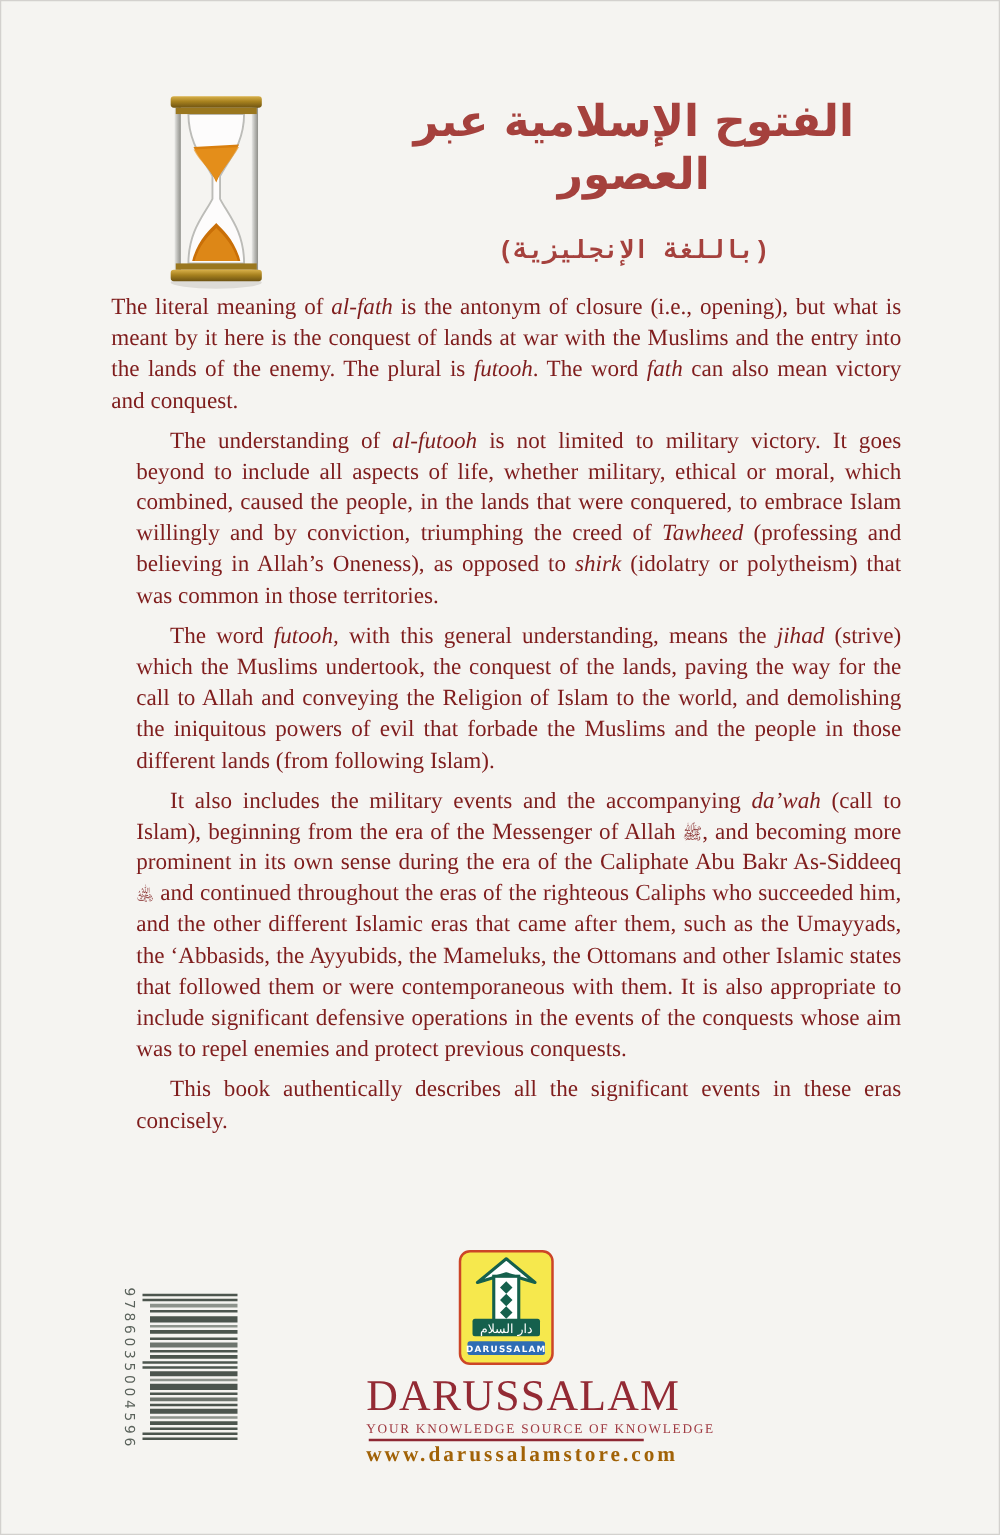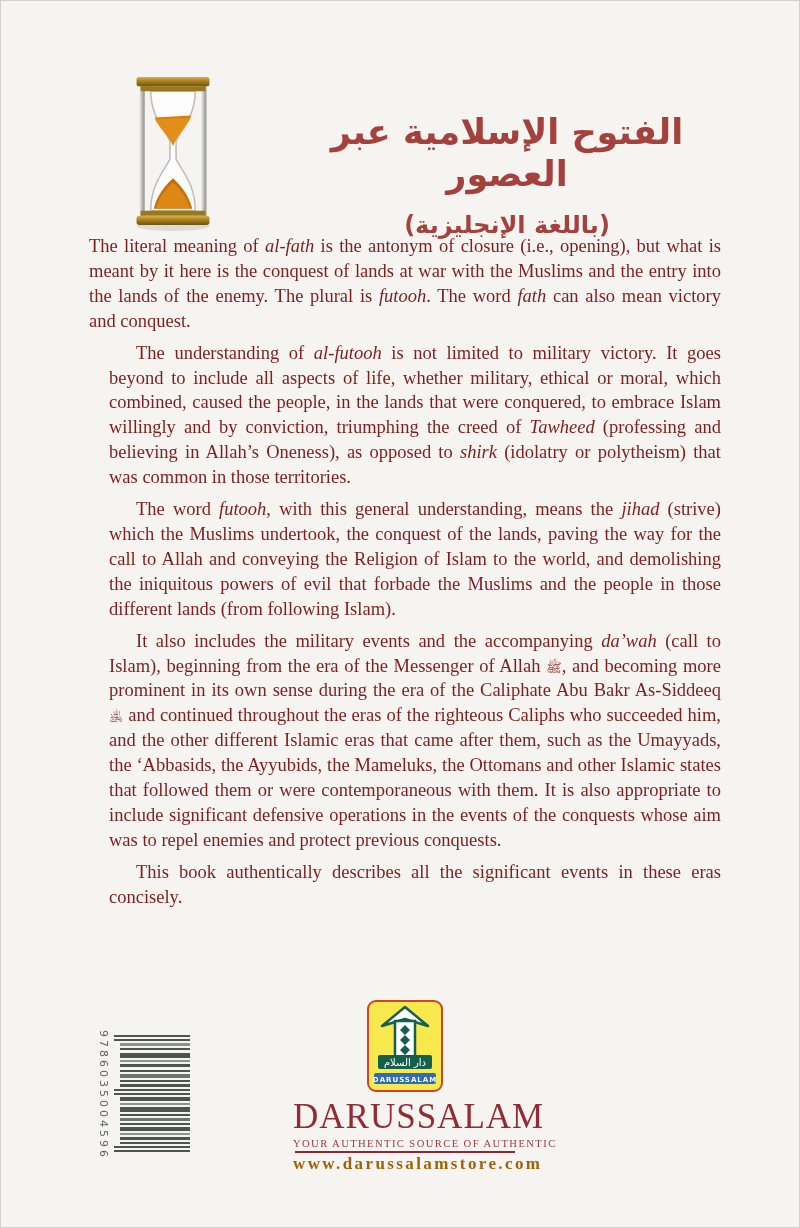--- a/index.html
+++ b/index.html
@@ -10,27 +10,27 @@
     background:#f5f4f1;
     border:1px solid #d3d1ce;
     box-sizing:border-box;
     overflow:hidden;
     font-family:"Liberation Serif", serif;
   }
   
   .header{position:absolute;top:0;left:0;width:100%;height:240px;}
   .hourglass{position:absolute;left:120px;top:70px;width:104px;height:162px;}
   .titles{
-    position:absolute;left:278px;top:110px;width:456px;
+    position:absolute;left:278px;top:76px;width:456px;
     text-align:center;color:#a5413d;
     font-family:"DejaVu Sans", sans-serif;
     direction:rtl;
   }
   .title-ar{font-size:35px;font-weight:bold;line-height:1.2;letter-spacing:0;}
-  .subtitle-ar{font-size:24px;font-weight:bold;margin-top:16px;}
+  .subtitle-ar{font-size:20px;font-weight:bold;margin-top:26px;font-family:Liberation Mono, monospace;}
   
   .bodytext{
     position:absolute;left:88px;top:233px;width:632px;
     color:#7f1d1d;
     font-size:18.5px;line-height:24.9px;
     text-align:justify;
   }
   .bodytext p{margin:0 0 7px 0;padding:0;}
   .bodytext p.indent{text-indent:27px;margin-left:20px;}
   .it{font-style:italic;}
@@ -155,18 +155,18 @@
       <rect x="2" y="2" width="74" height="90" rx="8" fill="#f6e84d" stroke="#cc4527" stroke-width="2"></rect>
       <path d="M39 8 L16 27 L39 20 L62 27 Z" fill="#ffffff" stroke="#15604d" stroke-width="2.5" stroke-linejoin="round"></path>
       <rect x="29" y="22" width="20" height="36" fill="#ffffff" stroke="#15604d" stroke-width="2.5"></rect>
       <path d="M39 26 l5 5 -5 5 -5 -5 Z M39 36 l5 5 -5 5 -5 -5 Z M39 46 l5 5 -5 5 -5 -5 Z" fill="#15604d"></path>
       <rect x="12" y="56" width="54" height="14" fill="#15604d" rx="2"></rect>
       <text x="39" y="67" text-anchor="middle" font-family="DejaVu Sans, sans-serif" font-size="10" fill="#ffffff" direction="rtl">دار السلام</text>
       <rect x="8" y="74" width="62" height="11" rx="2" fill="#2e6cb4"></rect>
       <text x="39" y="82.5" text-anchor="middle" font-family="DejaVu Sans, sans-serif" font-size="7" font-weight="bold" letter-spacing="1" fill="#ffffff">DARUSSALAM</text>
     </svg>
     <div class="pub-name">DARUSSALAM</div>
-    <div class="pub-tagline">YOUR AUTHENTIC SOURCE OF AUTHENTIC</div>
+    <div class="pub-tagline">YOUR KNOWLEDGE SOURCE OF KNOWLEDGE</div>
     <div class="pub-rule"></div>
     <div class="pub-site">www.darussalamstore.com</div>
   </div>
 
 </div>
 
 </body></html>

